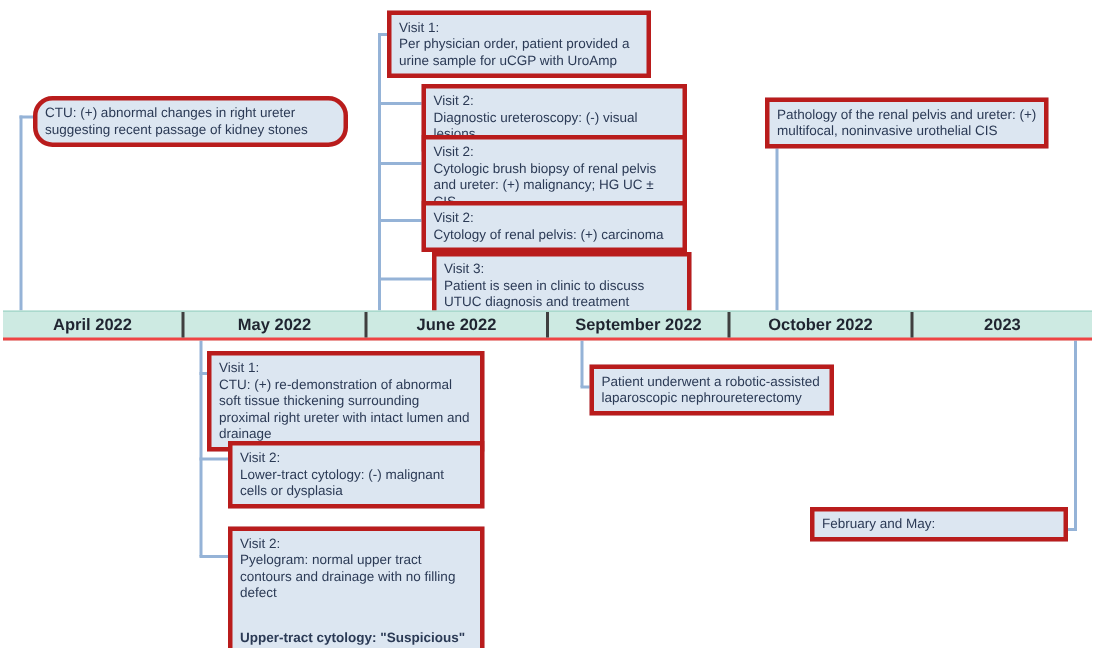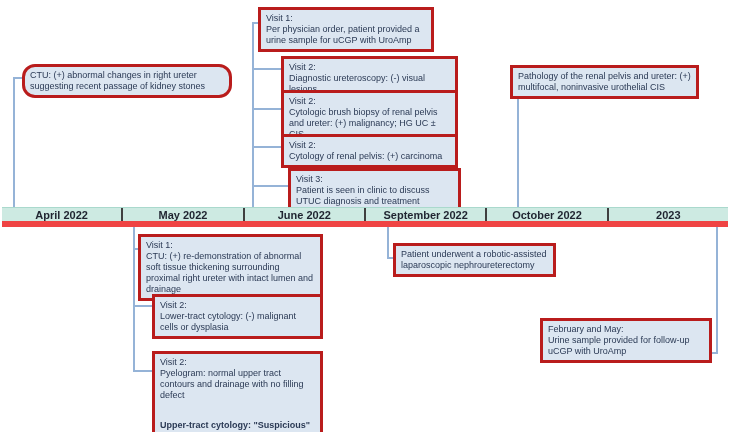--- a/index.html
+++ b/index.html
@@ -21,21 +21,21 @@
   .box p + p{margin-top:19px;font-weight:bold;}
   .box .ttl{margin:0;}
   
   .conn{position:absolute;background:#95b3d7;}
   .v{width:1.5px;}
   .h{height:1.5px;}
   
   .timeline{
     position:absolute;left:2px;top:207px;width:726px;height:20px;
     background:#cdeae2;
-    border-top:1px solid #aad9cd;border-bottom:6px solid #ef4444;
+    border-top:1px solid #aad9cd;border-bottom:2px solid #ef4444;
     display:flex;box-sizing:border-box;text-align:center;
   }
   .month{
     flex:1;display:flex;align-items:center;justify-content:center;
     font-size:11px;font-weight:bold;color:#1f2430;
     border-right:2px solid #3f3f3f;box-sizing:border-box;
   }
   .month:last-child{border-right:none;}
 </style>
 </head>
@@ -134,18 +134,17 @@
   <div class="box" style="left:152px;top:351px;width:171px;">
     <div class="ttl">Visit 2:</div>
     <p>Pyelogram: normal upper tract contours and drainage with no filling defect</p>
     <p>Upper-tract cytology: "Suspicious" for malignancy; severely dysplastic urothelial cells suggestive of HG UC/CIS</p>
   </div>
 
   <div class="box" style="left:393px;top:243px;width:163px;">
     <p>Patient underwent a robotic-assisted laparoscopic nephroureterectomy</p>
   </div>
 
-  <div class="box" style="left:540px;top:318px;width:172px;">
+  <div class="box" style="left:540px;top:338px;width:172px;">
     <div class="ttl">February and May:</div>
-    <p>Urine sample provided for follow-up uCGP with UroAmp</p>
   </div>
 
 </div>
 
 </body></html>

